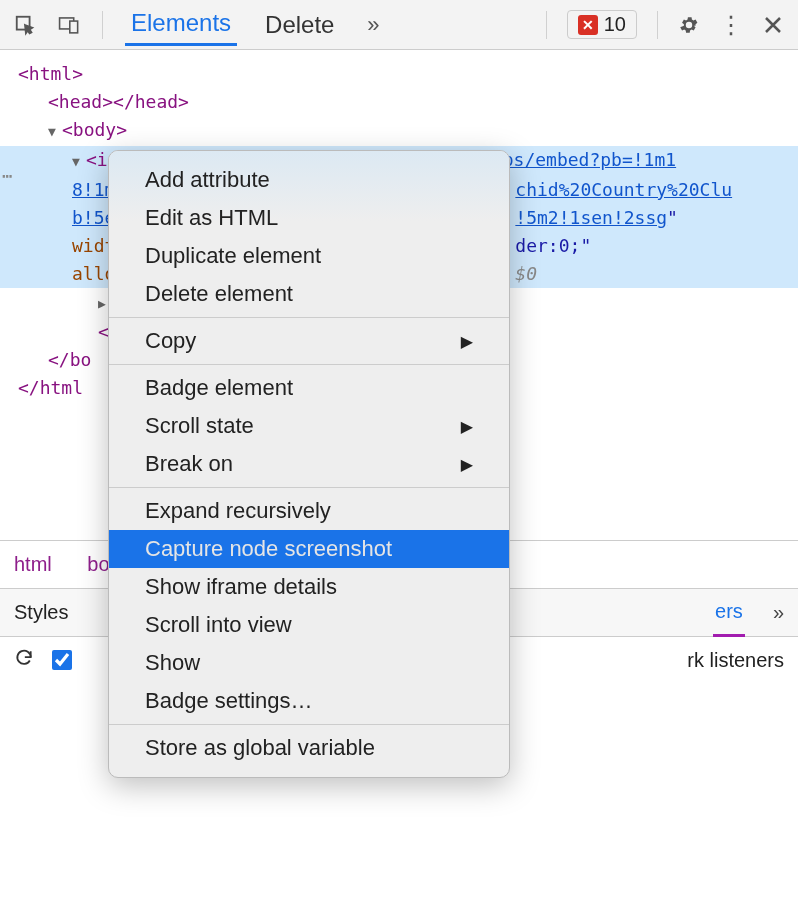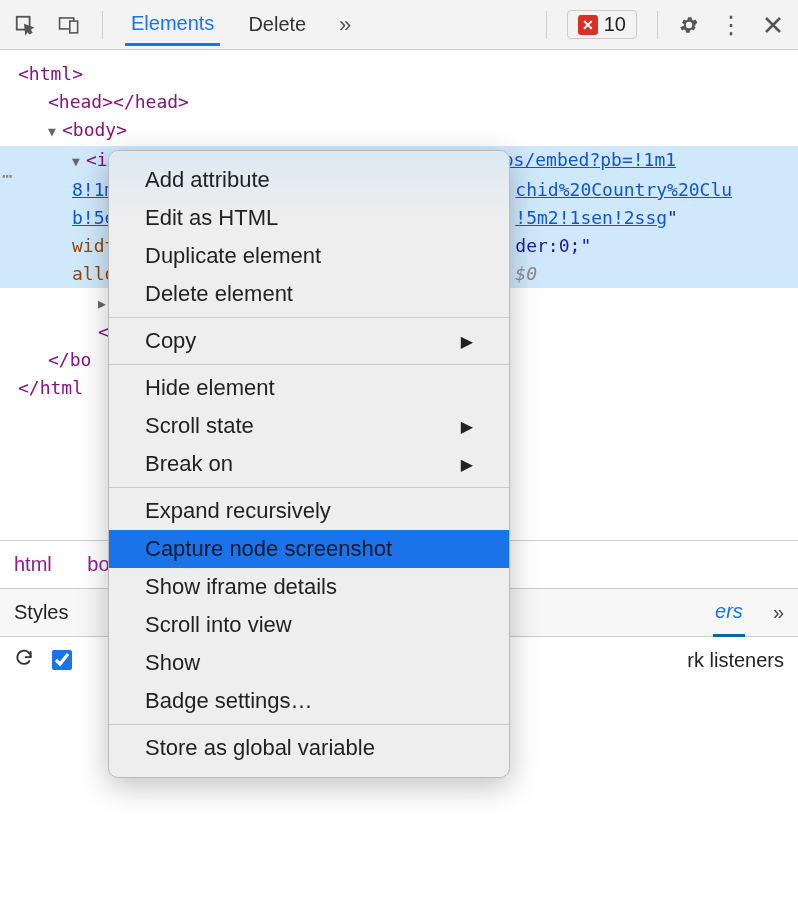--- a/index.html
+++ b/index.html
@@ -22,21 +22,21 @@
     padding: 0 14px;
     gap: 18px;
   }
   .tb-left { display:flex; align-items:center; gap:22px; }
   .tb-icon { width:22px; height:22px; display:flex; align-items:center; justify-content:center; color:#555; }
   .tb-sep { width:1px; height:28px; background:#d0d0d0; }
   .tab {
     padding: 8px 6px;
     height:42px;
     display:flex; align-items:center;
-    font-size:20px;
+    font-size:24px;
     color:#333;
     cursor:pointer;
   }
   .tab.active { color:#1a73e8; border-bottom:3px solid #1a73e8; }
   .tb-right { margin-left:auto; display:flex; align-items:center; gap:20px;}
   .err-badge {
     display:flex; align-items:center; gap:6px;
     border:1px solid #ccc;
     border-radius:4px;
     padding:2px 10px;
@@ -88,21 +88,21 @@
 
   .subtabs {
     border-bottom:1px solid #ccc;
     display:flex; align-items:center;
     padding:0 14px;
     height:48px;
     font-size:20px;
     gap:28px;
     background:#f7f7f7;
   }
-  .subtab.active { color:#1a73e8; border-bottom:3px solid #0369a1; height:48px; display:flex; align-items:center; padding:0 2px;font-style:italic;}
+  .subtab.active { color:#1a73e8; border-bottom:3px solid #a21caf; height:48px; display:flex; align-items:center; padding:0 2px;}
   .subtab-more { color:#444; }
 
   .listener-bar {
     display:flex; align-items:center; gap:14px;
     padding:10px 14px;
     font-size:20px;
   }
   .chk { width:20px; height:20px; accent-color:#1a73e8; }
 
   
@@ -121,21 +121,21 @@
   }
   .ctx .grp { border-bottom:1px solid #ccc; padding:4px 0;}
   .ctx .grp:last-child { border-bottom:none; }
   .ctx .item {
     padding:6px 36px;
     display:flex; align-items:center; justify-content:space-between;
     cursor:pointer;
     color:#222;
   }
   .ctx .item .sub-arrow { font-size:16px; color:#222; }
-  .ctx .item.hl { background:#1a73e8; color:#0f172a; }
+  .ctx .item.hl { background:#1a73e8; color:#e5e5e5; }
   .ctx .top-fade {
     background:linear-gradient(#dce9f3,#eeeeee 70px);
     margin:-6px 0 0 0; padding-top:10px;
   }
 
   svg { pointer-events:none; }
 </style>
 </head>
 <body>
 
@@ -242,21 +242,21 @@
       </div>
     </div>
     <div class="grp">
       <div class="item">
         <span>Copy</span>
         <span class="sub-arrow">▶</span>
       </div>
     </div>
     <div class="grp">
       <div class="item">
-        <span>Hide element</span>
+        <span>Badge element</span>
       </div>
       <div class="item">
         <span>Scroll state</span>
         <span class="sub-arrow">▶</span>
       </div>
       <div class="item">
         <span>Break on</span>
         <span class="sub-arrow">▶</span>
       </div>
     </div>

